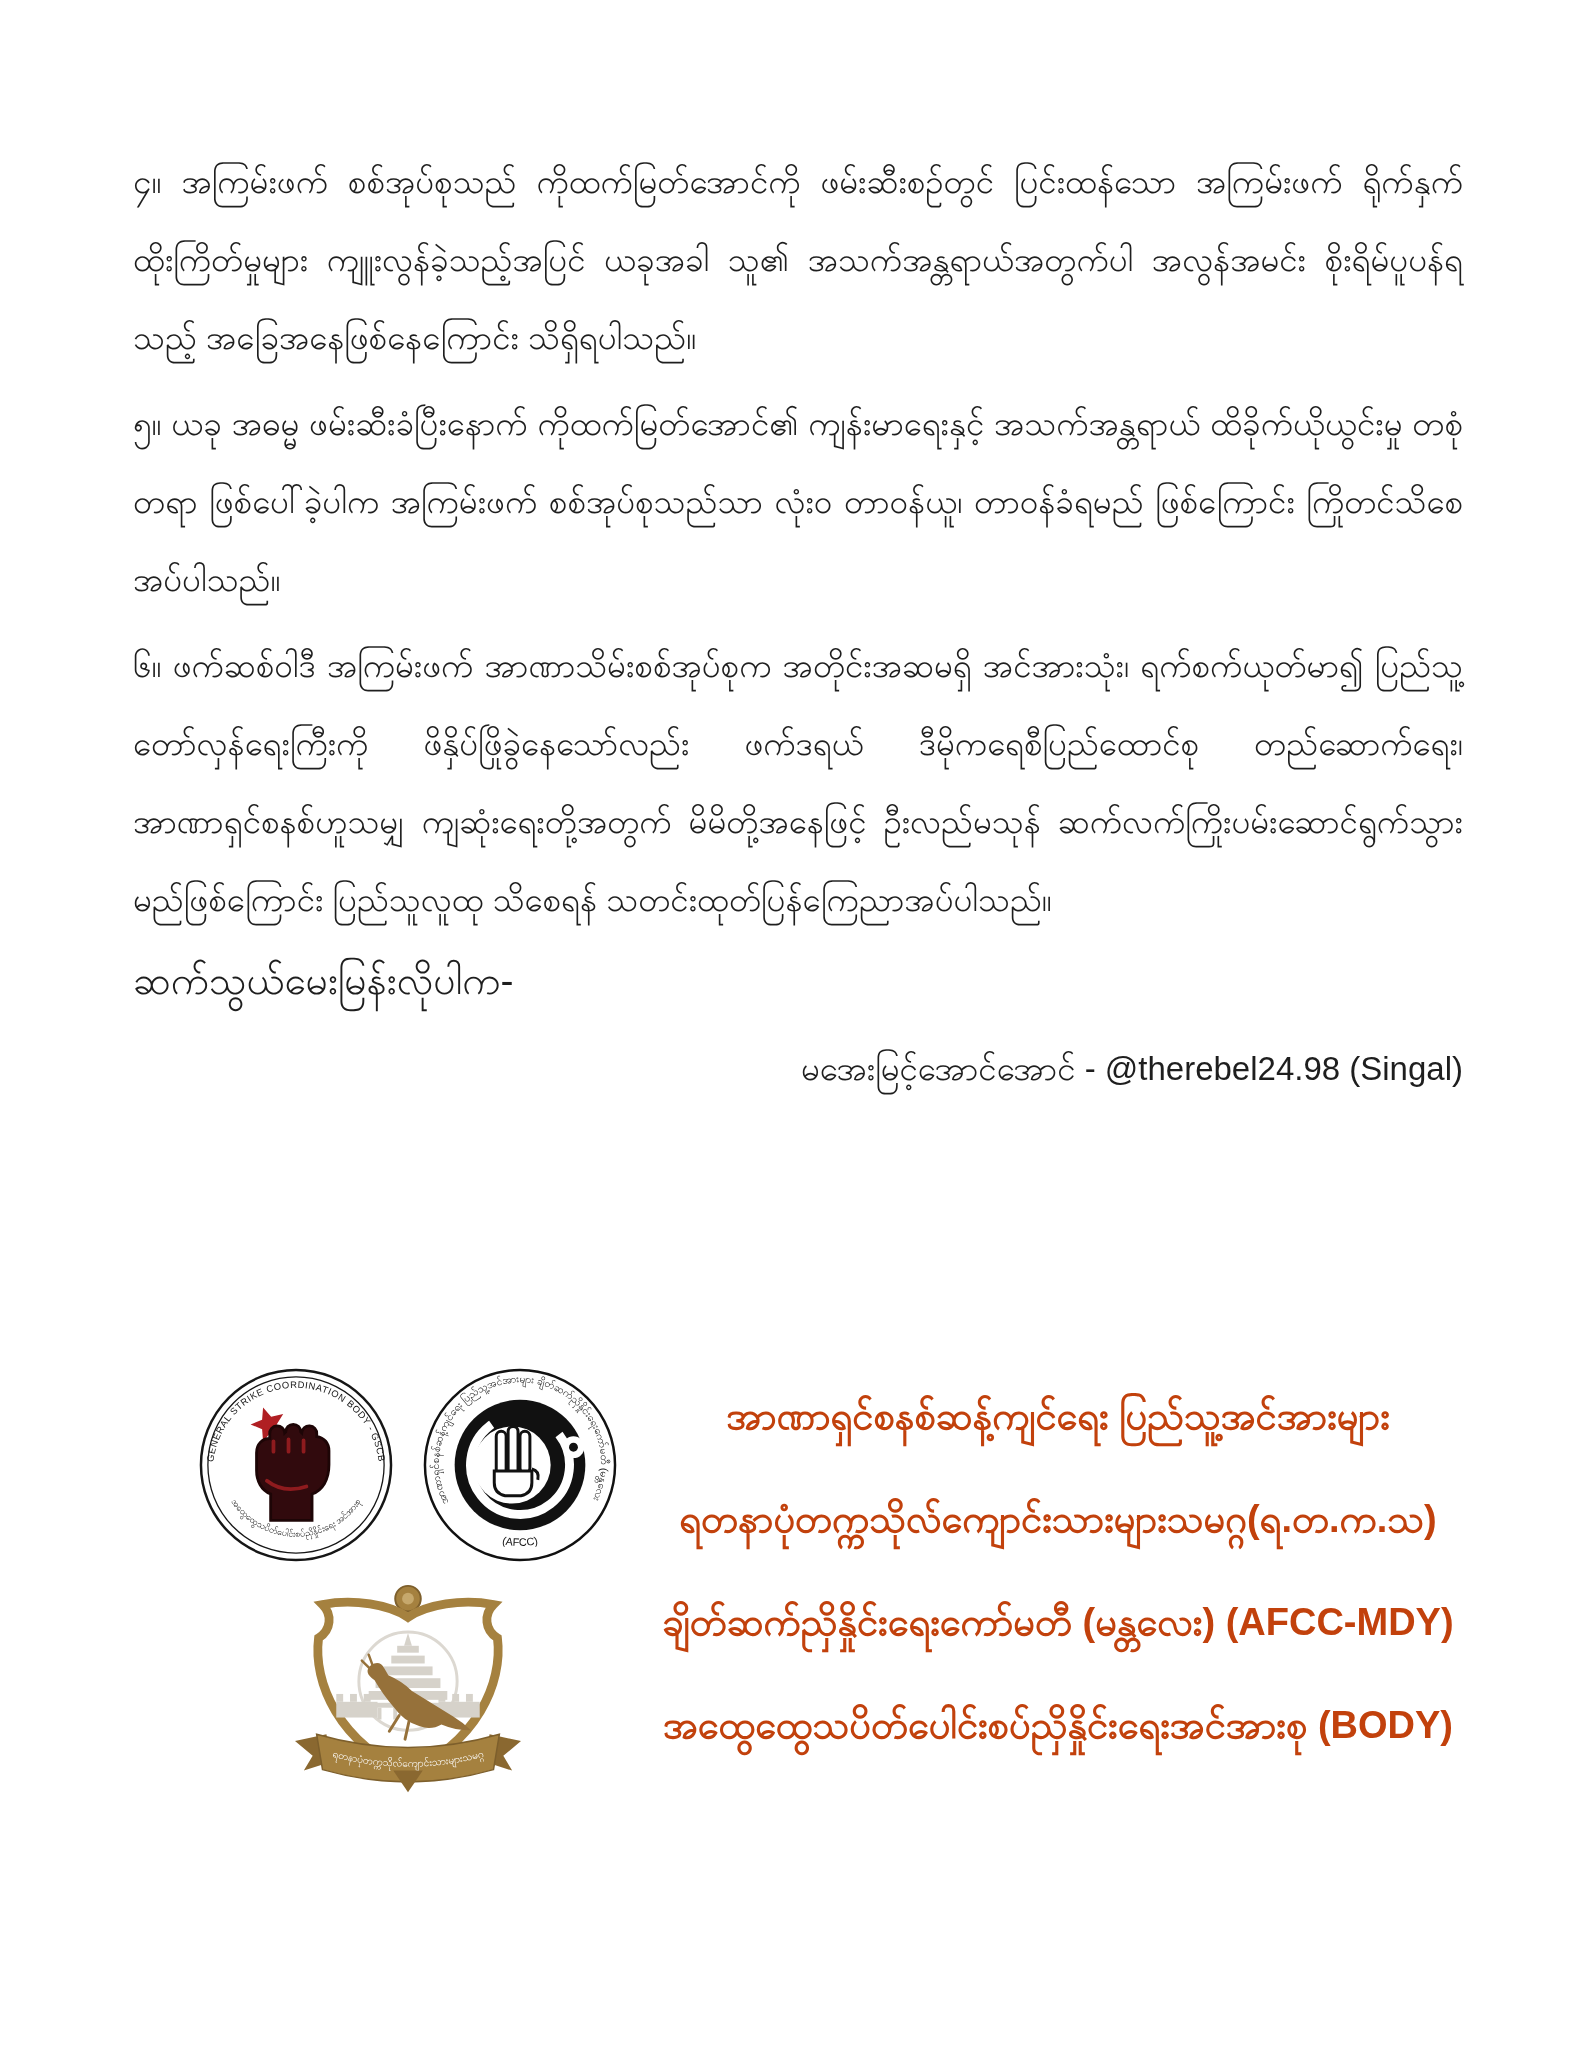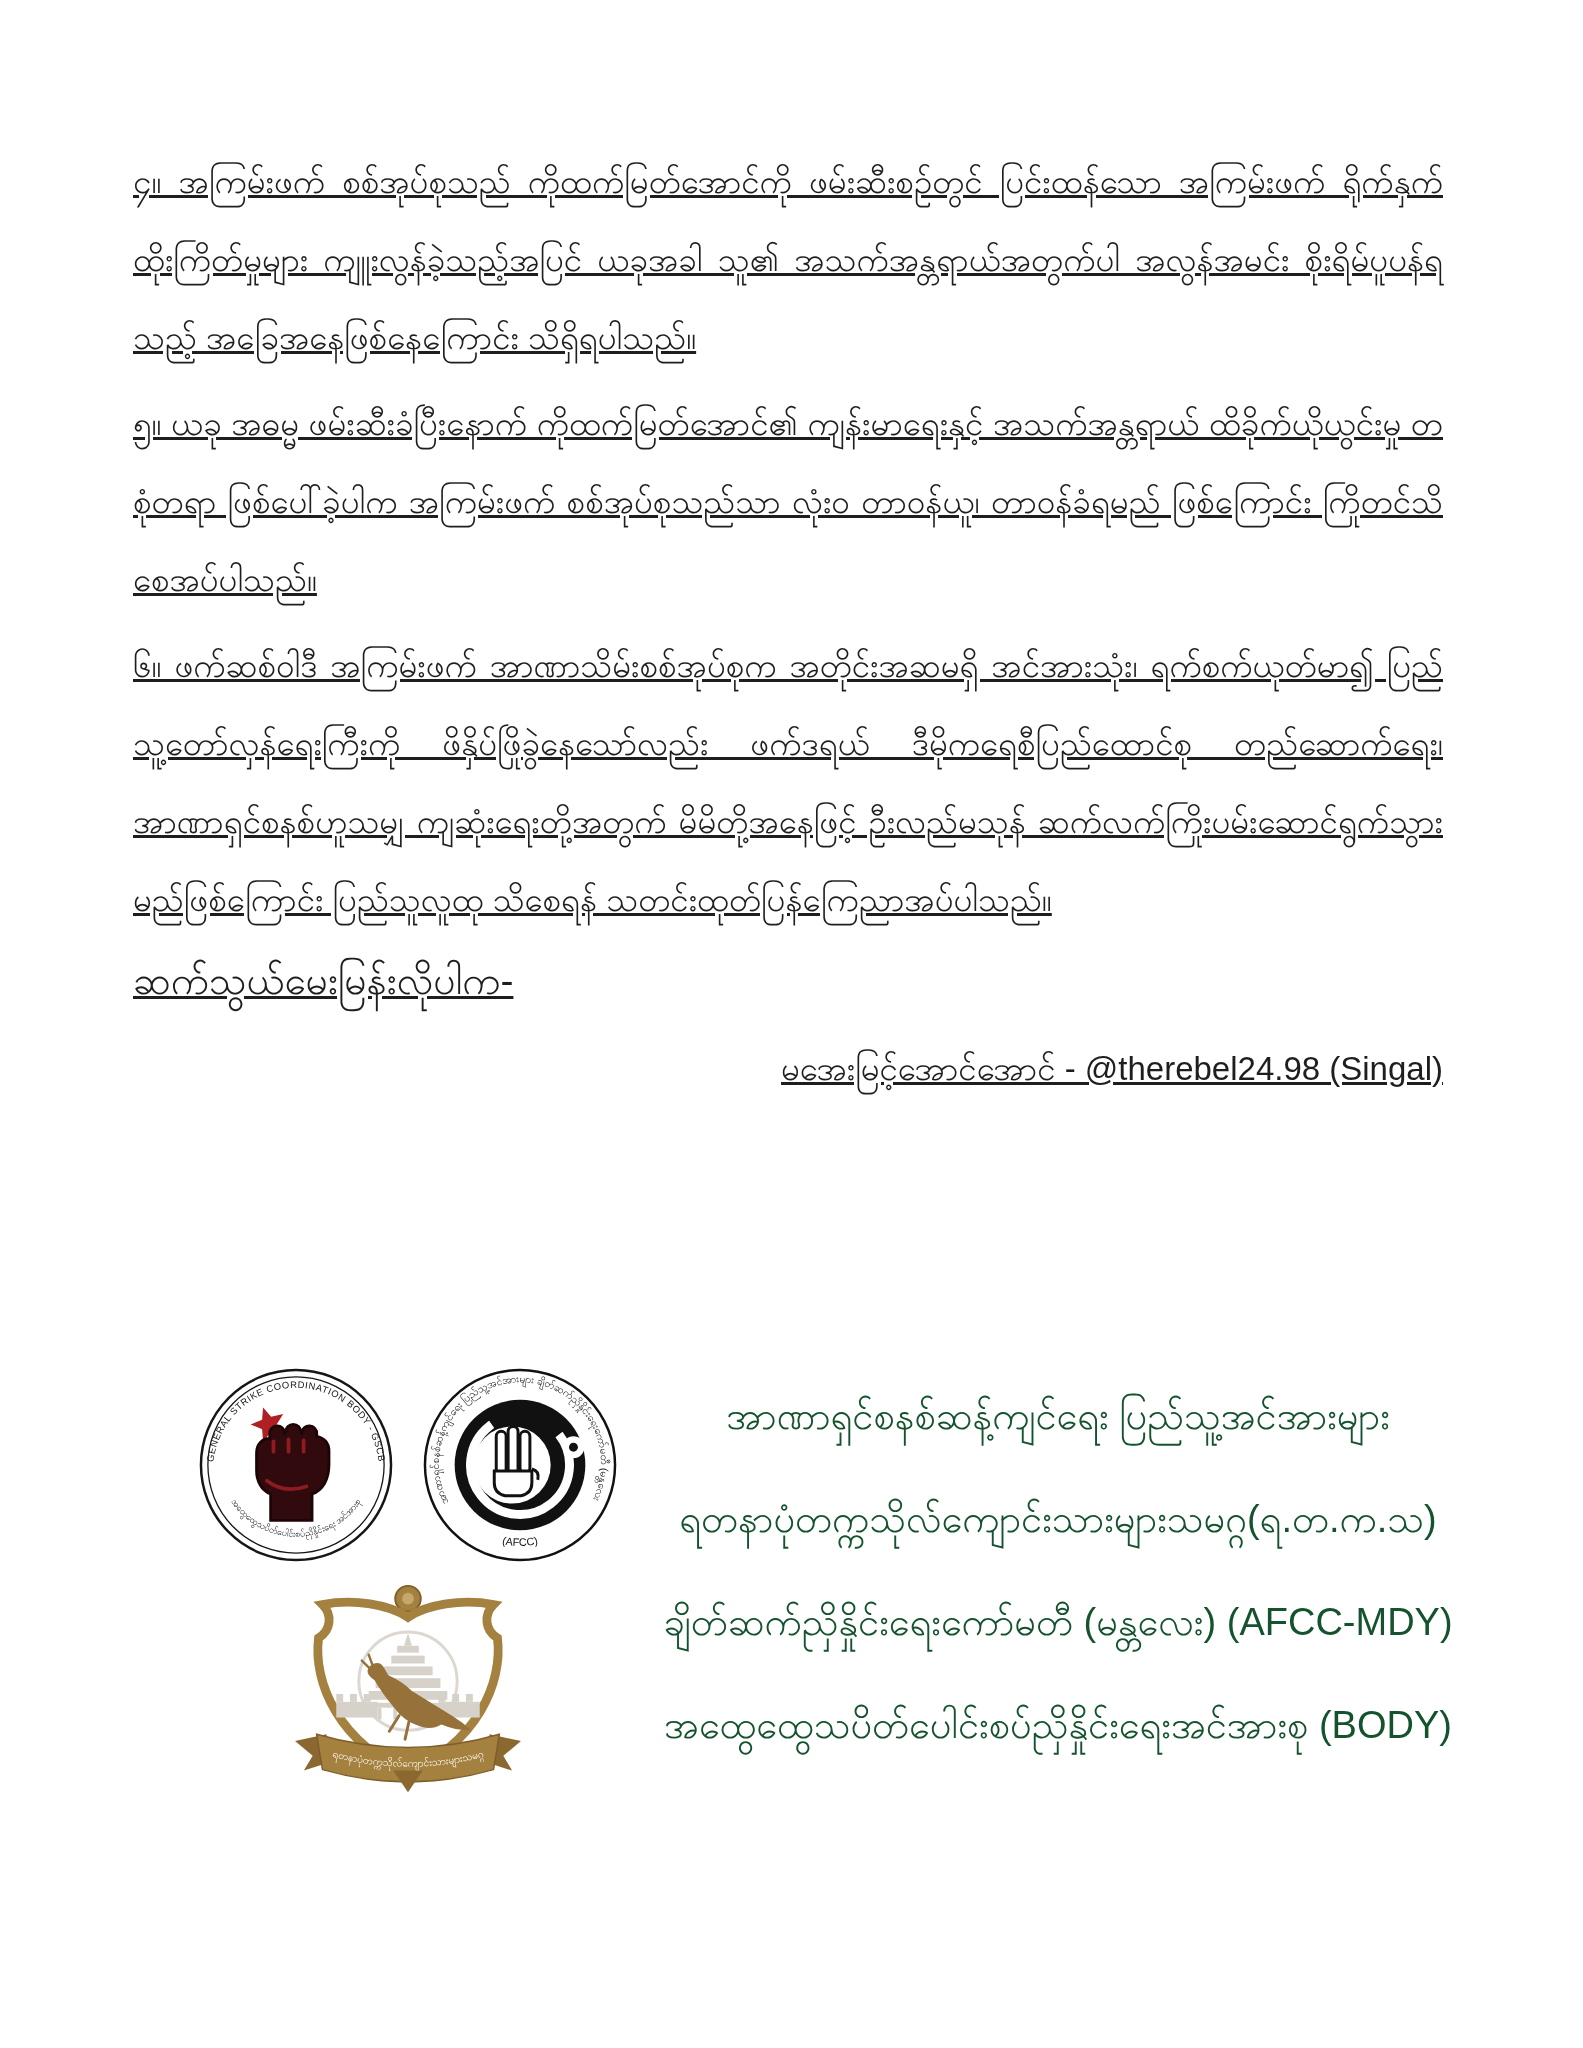--- a/index.html
+++ b/index.html
@@ -8,21 +8,21 @@
     position:relative;
     width:1583px; height:2048px;
     margin:0 auto;
     background:#ffffff;
     font-family:"Liberation Sans", sans-serif;
     color:#1e1e1e;
     overflow:hidden;
   }
   .body-text {
     position:absolute;
-    left:133px; right:140px; top:143px;text-decoration:underline;
+    left:133px; right:120px; top:143px;
   }
   .body-para {
     font-size:33px;
     line-height:78px;
     text-align:justify;
     color:#1e1e1e;
     margin:0 0 8px 0;
   }
   .contact-block { margin-top:12px; }
   .contact-heading {
@@ -58,22 +58,22 @@
   .sign-col {
     flex:1;
     padding-top:2px;
   }
   .sign-line {
     height:103px;
     display:flex;
     align-items:center;
     justify-content:center;
     font-size:38px;
-    font-weight:normal;
-    color:#14532d;
+    font-weight:bold;
+    color:#c2410c;
     text-align:center;
     white-space:nowrap;
   }
   svg text { font-family:"Liberation Sans", sans-serif; }
 </style>
 </head>
 <body>
 
 <div class="page">
 

